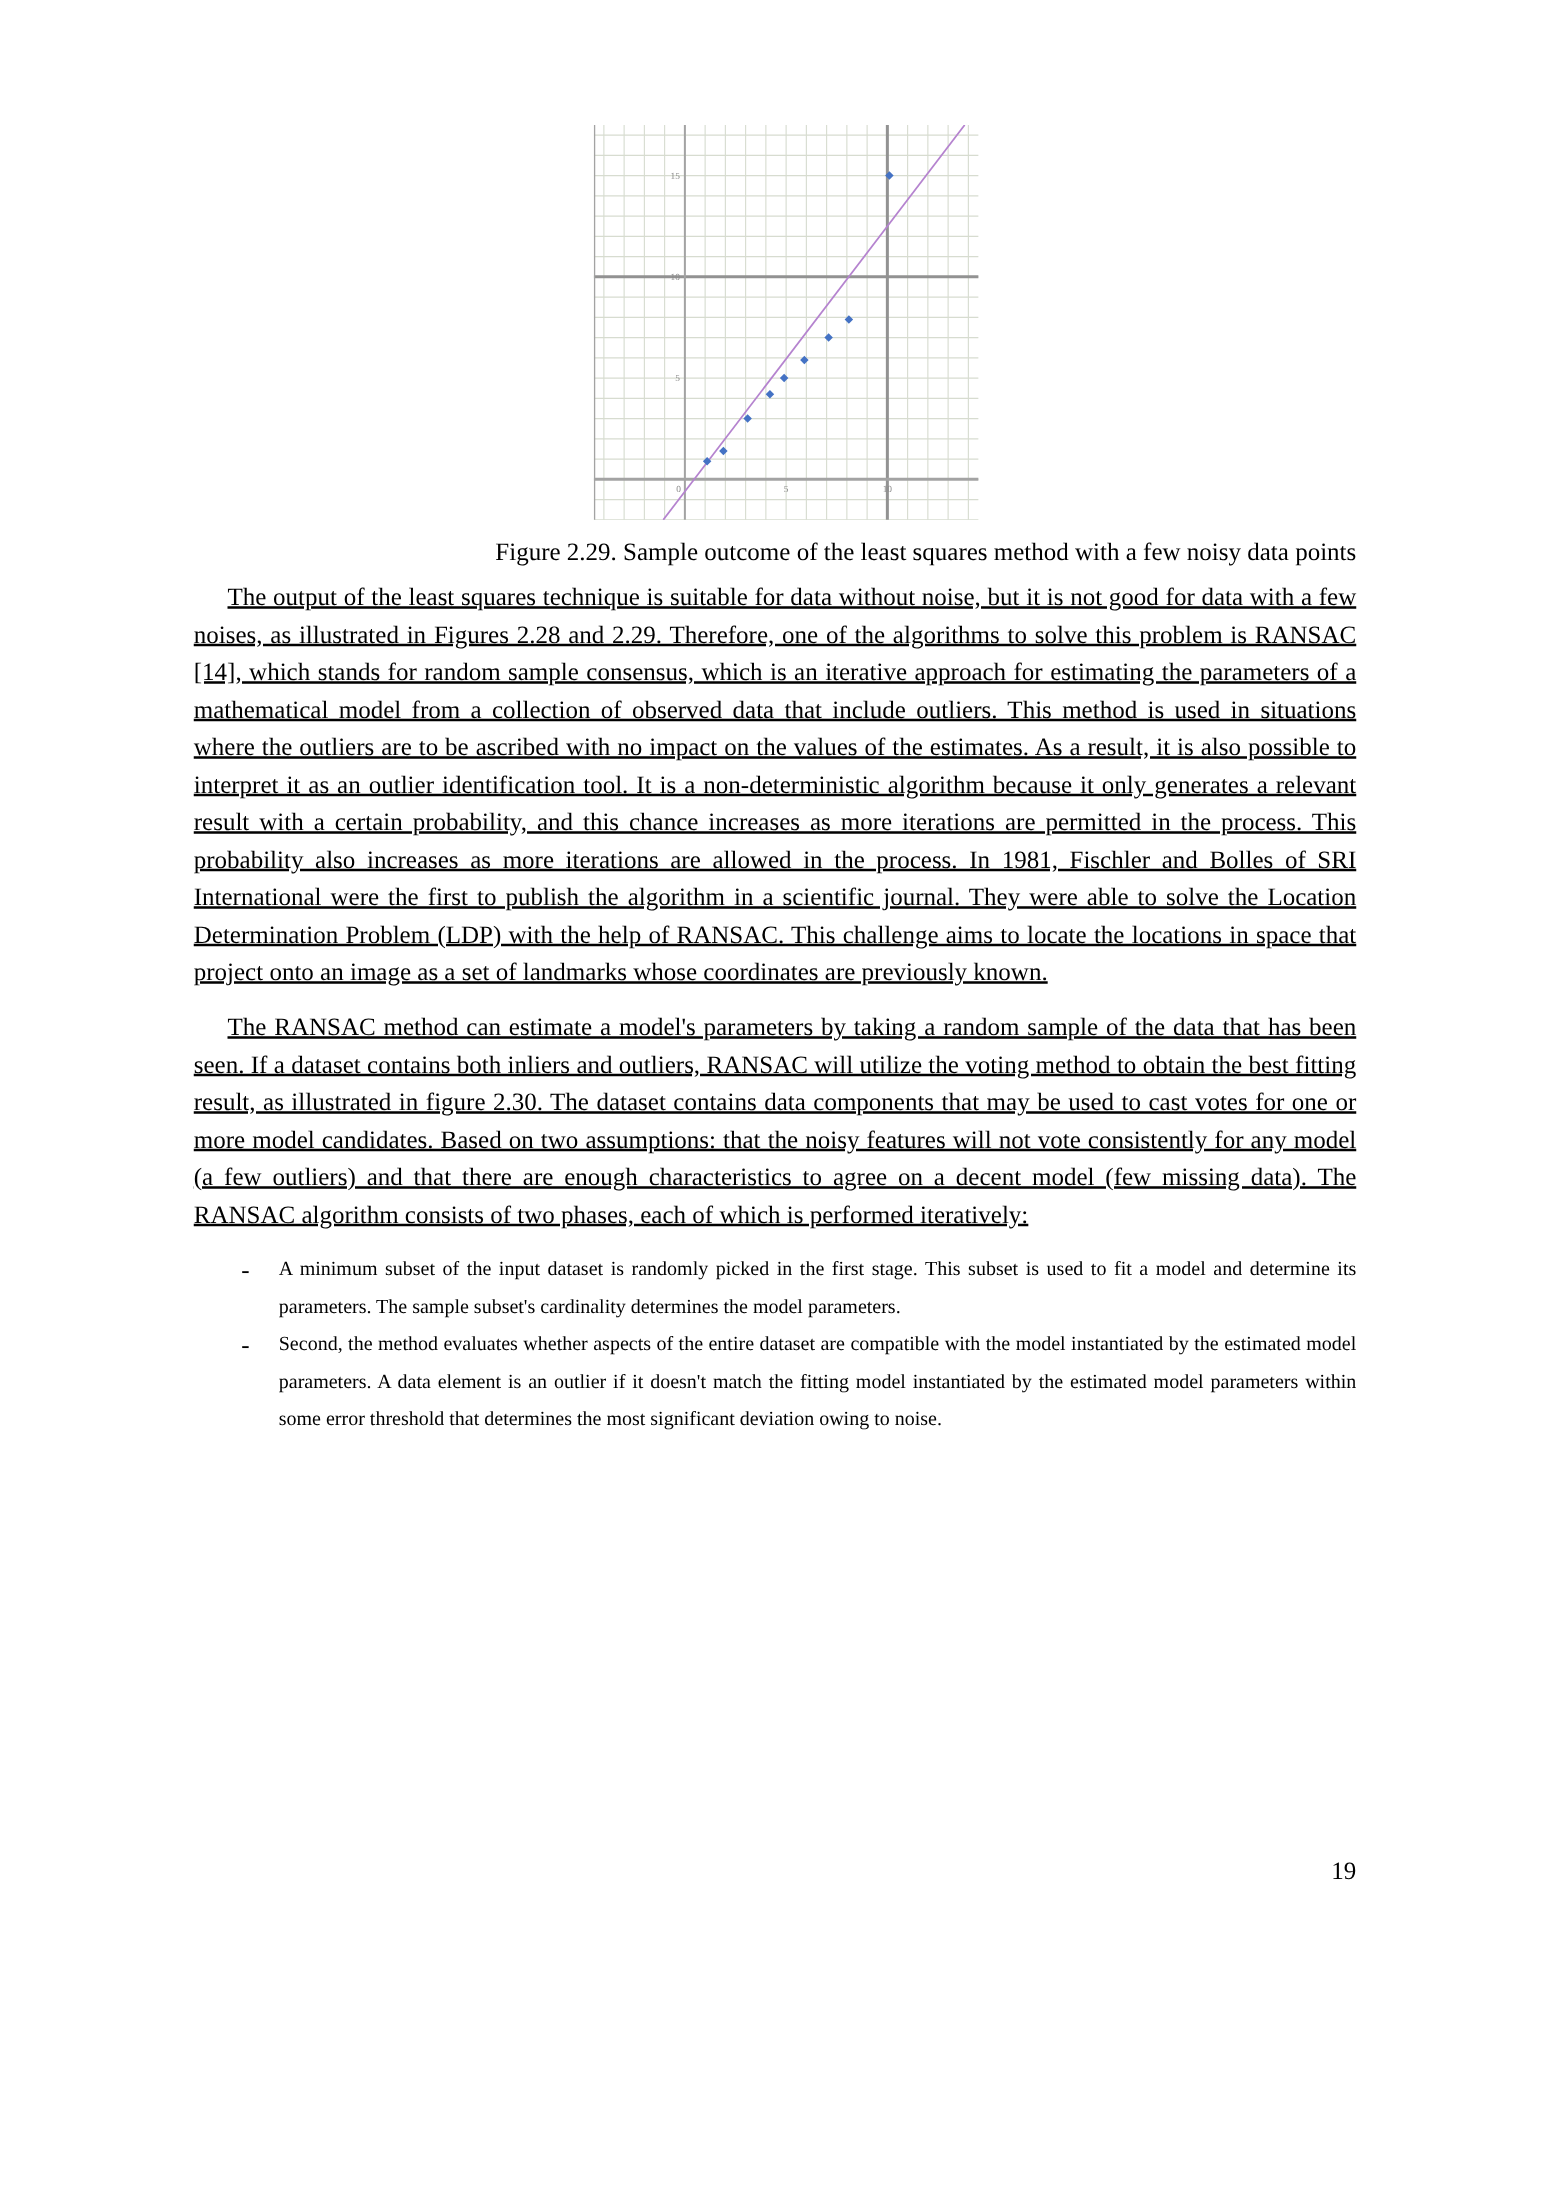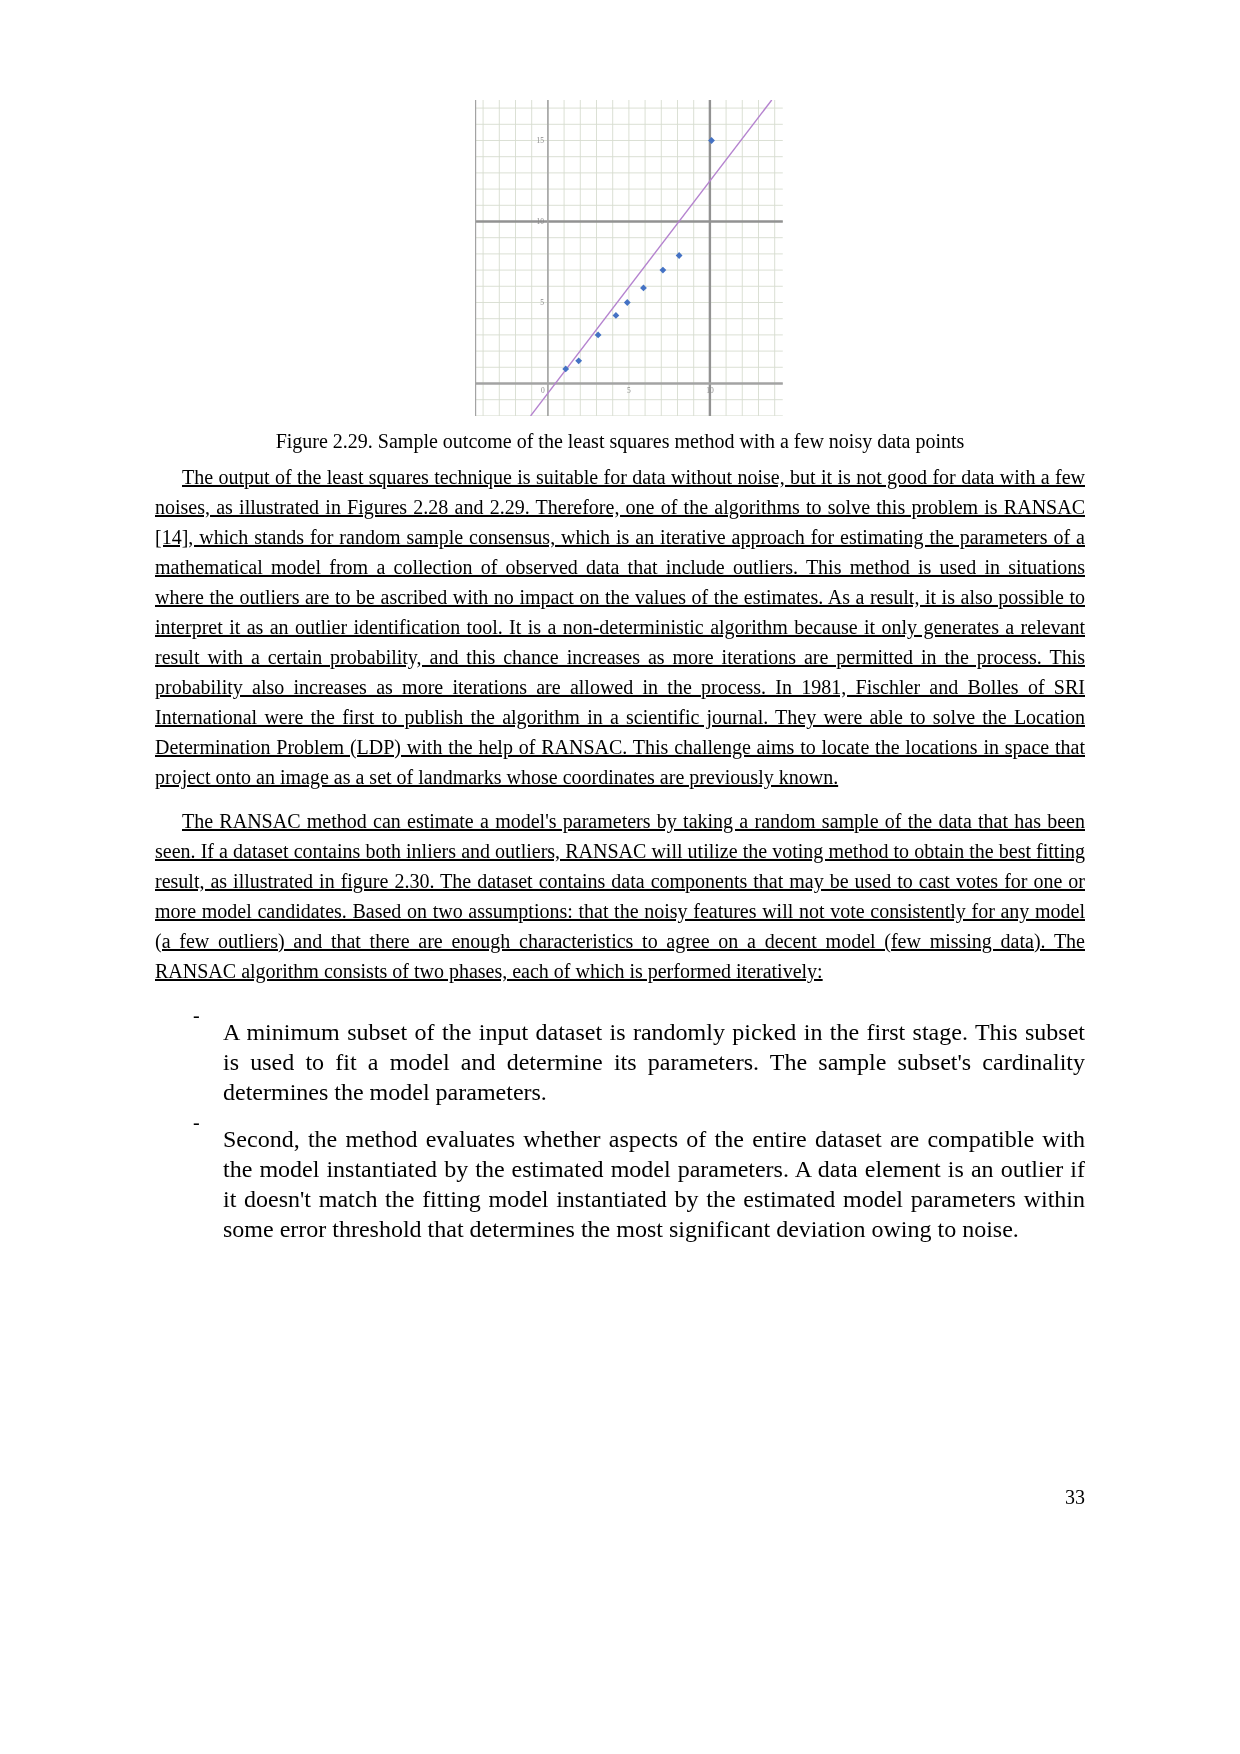--- a/index.html
+++ b/index.html
@@ -21,21 +21,21 @@
   }
   .chart {
     display: inline-block;
     margin-left: 18px;
     background: #ffffff;
   }
   .caption {
     font-size: 20px;
     line-height: 30px;
     margin-top: 6px;
-    text-align: center;
+    text-align: right;
   }
   .body {
     font-size: 20px;
     line-height: 30px;
     text-align: justify;
     margin: 0;
   }
   .indent { text-indent: 27px; text-decoration: underline; }
   .spaced { margin-top: 14px; }
   .list {
@@ -46,24 +46,23 @@
     display: flex;
     align-items: flex-start;
   }
   .list-marker {
     flex: 0 0 30px;
     font-size: 20px;
     line-height: 30px;
   }
   .list-text {
     flex: 1;
-    font-size: 24px;
+    font-size: 16px;
     line-height: 30px;
     text-align: justify;
-    margin-top: 17px;
   }
   .page-number {
     position: absolute;
     top: 1482px;
     right: 155px;
     font-size: 20px;
     line-height: 30px;
   }
 </style>
 </head>
@@ -145,15 +144,15 @@
     <div class="list-item">
       <span class="list-marker">-</span>
       <span class="list-text">A minimum subset of the input dataset is randomly picked in the first stage. This subset is used to fit a model and determine its parameters. The sample subset's cardinality determines the model parameters.</span>
     </div>
     <div class="list-item">
       <span class="list-marker">-</span>
       <span class="list-text">Second, the method evaluates whether aspects of the entire dataset are compatible with the model instantiated by the estimated model parameters. A data element is an outlier if it doesn't match the fitting model instantiated by the estimated model parameters within some error threshold that determines the most significant deviation owing to noise.</span>
     </div>
   </div>
 
-  <div class="page-number">33</div>
+  <div class="page-number">19</div>
 
 </div>
 
 </body></html>

